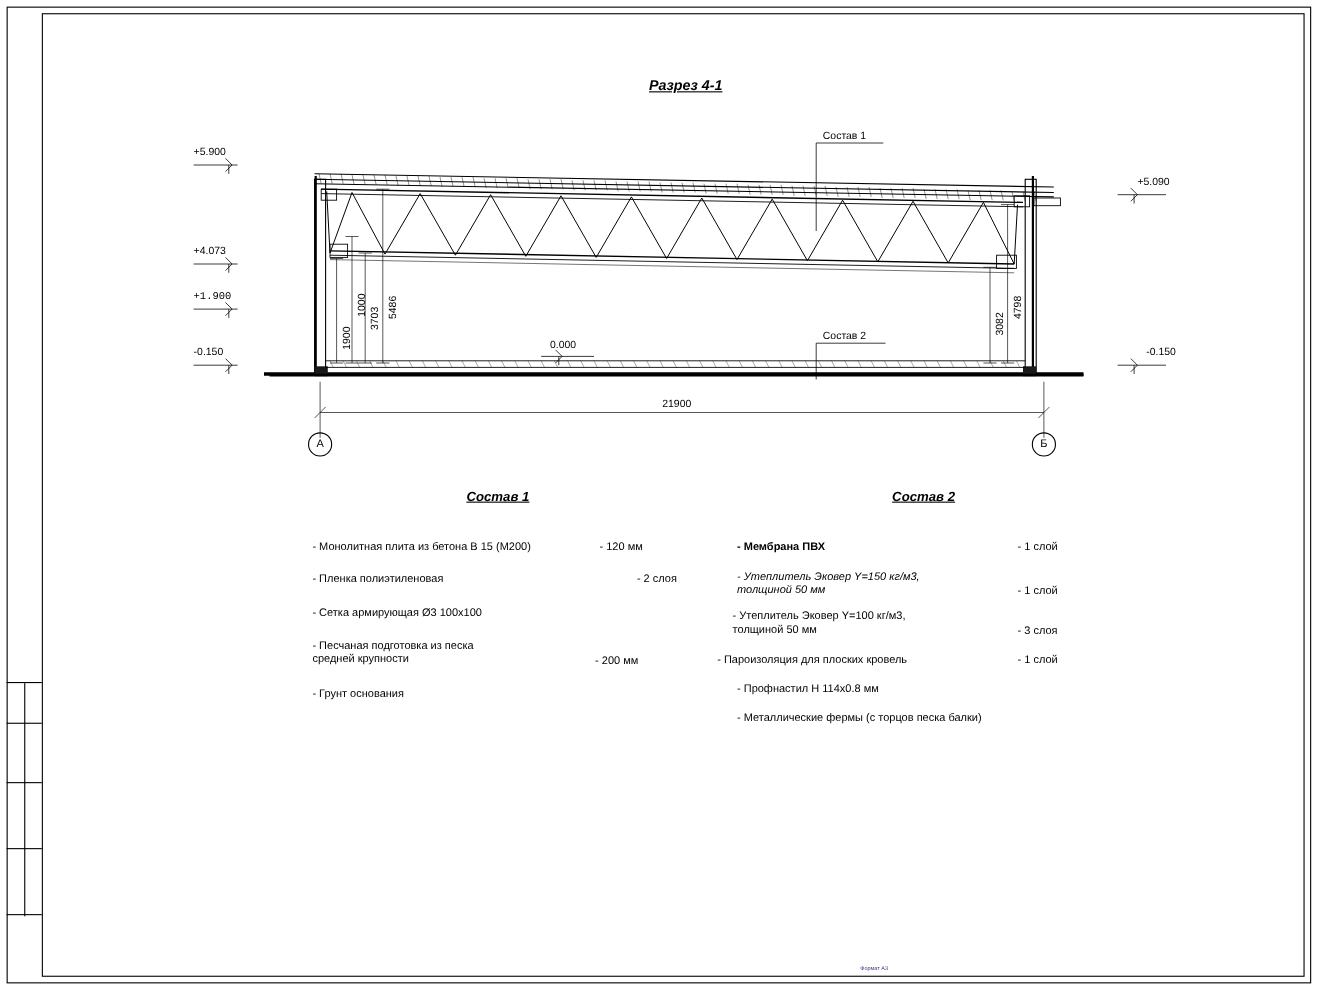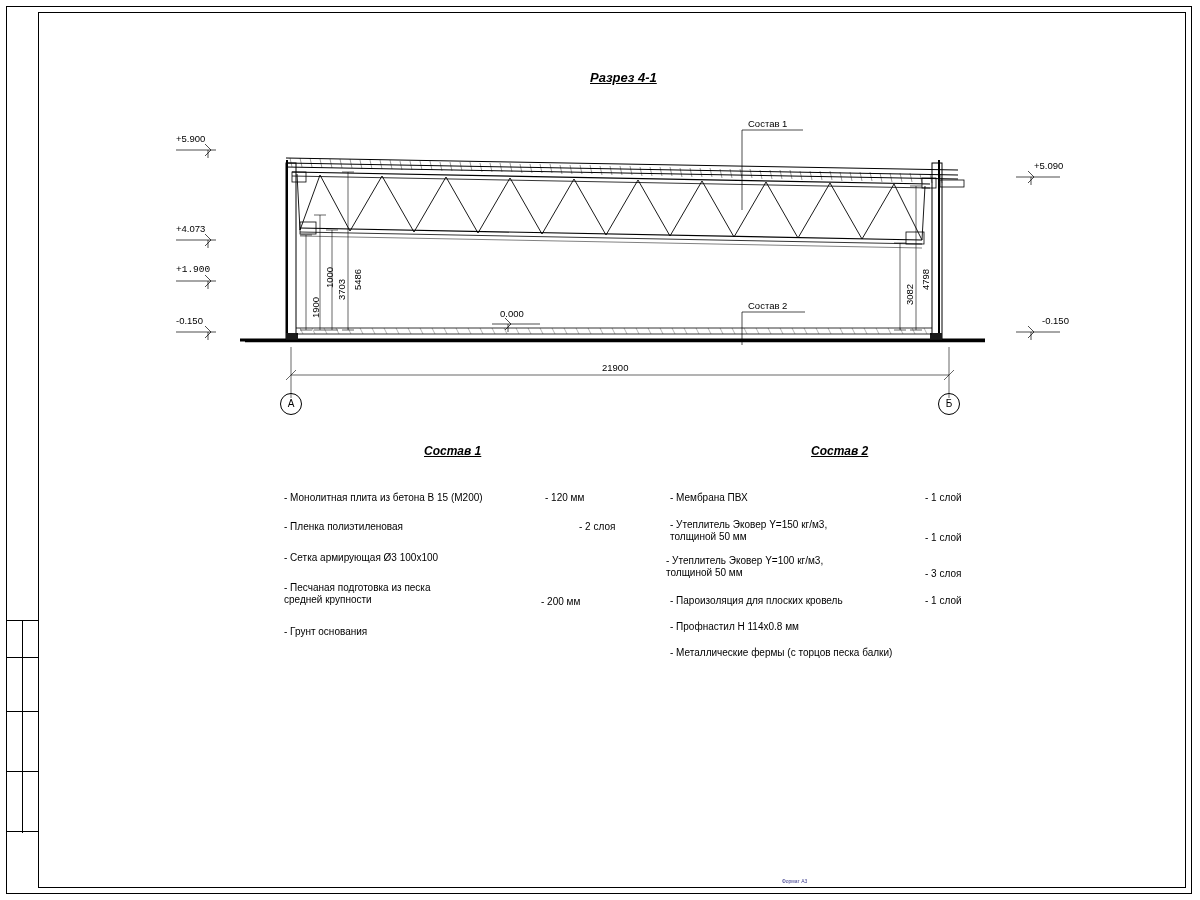--- a/index.html
+++ b/index.html
@@ -417,32 +417,32 @@
 
   <div class="spec-line" style="left:284px; top:582px; white-space:pre;">- Песчаная подготовка из песка
 средней крупности</div>
   <div class="spec-val" style="left:541px; top:596px;">- 200 мм</div>
 
   <div class="spec-line" style="left:284px; top:626px;">- Грунт основания</div>
   <div class="spec-val" style="left:551px; top:626px;"></div>
 
   <div class="sub-title" style="left:811px; top:444px;">Состав 2</div>
 
-  <div class="spec-line" style="left:670px; top:492px;">- Мембрана ПВХ</div>
+  <div class="spec-line" style="left:670px; top:492px;font-weight:bold;">- Мембрана ПВХ</div>
   <div class="spec-val" style="left:925px; top:492px;">- 1 слой</div>
 
-  <div class="spec-line" style="left:670px; top:519px; white-space:pre;">- Утеплитель Эковер Y=150 кг/м3,
+  <div class="spec-line" style="left:670px; top:519px; white-space:pre;font-style:italic;">- Утеплитель Эковер Y=150 кг/м3,
 толщиной 50 мм</div>
   <div class="spec-val" style="left:925px; top:532px;">- 1 слой</div>
 
   <div class="spec-line" style="left:666px; top:555px; white-space:pre;">- Утеплитель Эковер Y=100 кг/м3,
 толщиной 50 мм</div>
   <div class="spec-val" style="left:925px; top:568px;">- 3 слоя</div>
 
-  <div class="spec-line" style="left:670px; top:595px;">- Пароизоляция для плоских кровель</div>
+  <div class="spec-line" style="left:652px; top:595px;">- Пароизоляция для плоских кровель</div>
   <div class="spec-val" style="left:925px; top:595px;">- 1 слой</div>
 
   <div class="spec-line" style="left:670px; top:621px;">- Профнастил Н 114х0.8 мм</div>
   <div class="spec-val" style="left:925px; top:621px;"></div>
 
   <div class="spec-line" style="left:670px; top:647px;">- Металлические фермы (с торцов песка балки)</div>
   <div class="spec-val" style="left:925px; top:647px;"></div>
 
   <div class="bottom-mark" style="left:782px; top:878px;">Формат А3</div>
 

